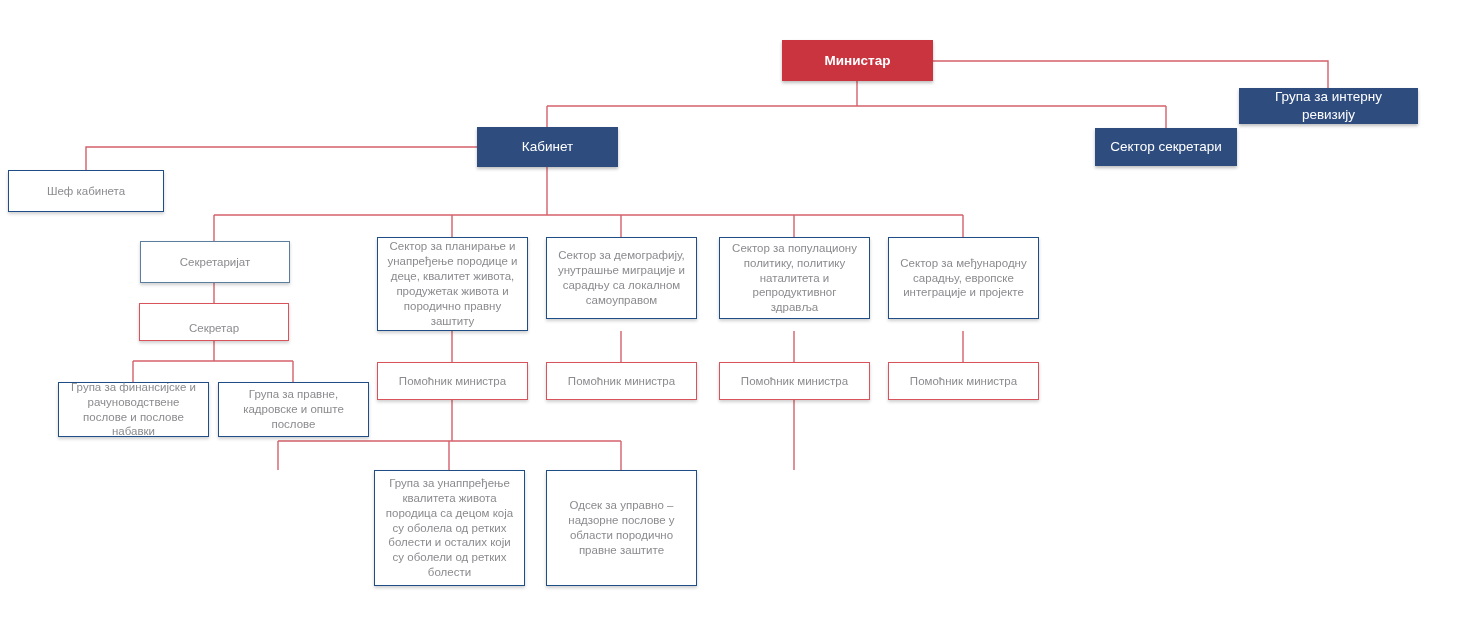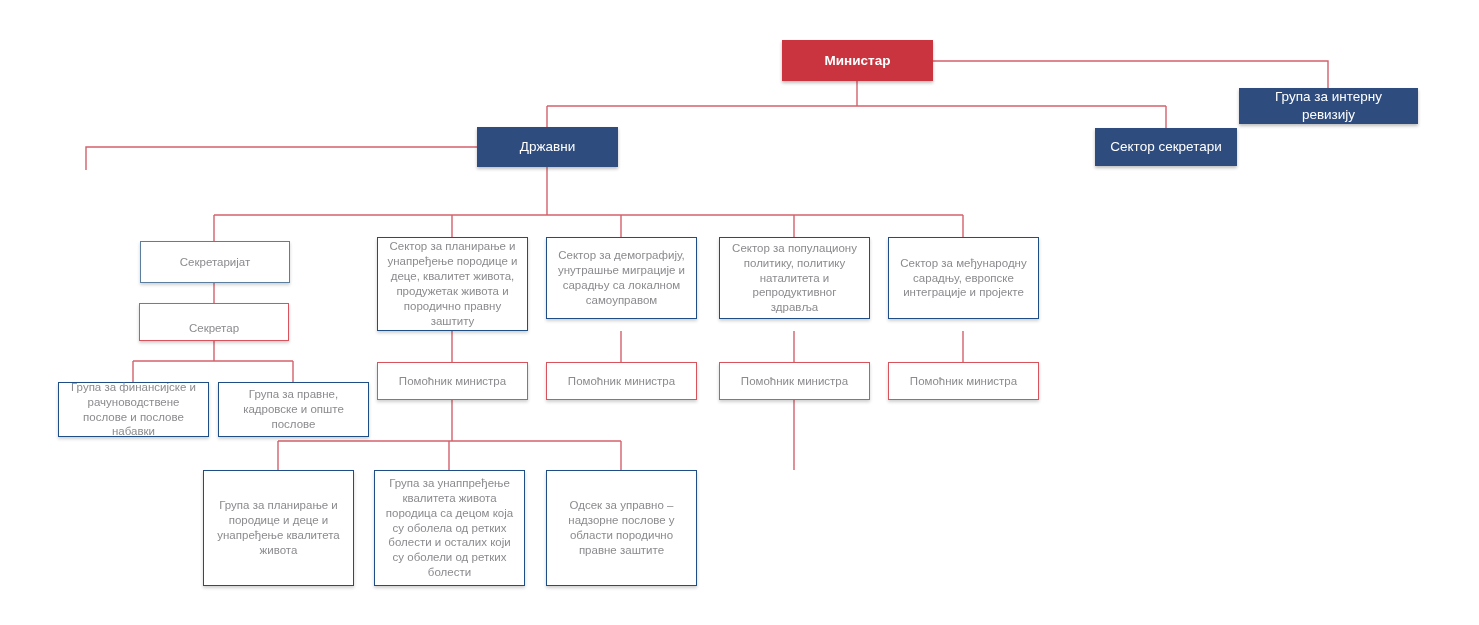--- a/index.html
+++ b/index.html
@@ -136,23 +136,26 @@
 
   <div class="node n-navy" style="left:1239px;top:88px;width:179px;height:36px;">
     <span class="txt">Група за интерну ревизију</span>
   </div>
 
   <div class="node n-navy" style="left:1095px;top:128px;width:142px;height:38px;">
     <span class="txt">Сектор секретари</span>
   </div>
 
   <div class="node n-navy" style="left:477px;top:127px;width:141px;height:40px;">
-    <span class="txt">Државни</span>
-  </div>
-
+    <span class="txt">Кабинет</span>
+  </div>
+
+  <div class="node n-outline-navy" style="left:8px;top:170px;width:156px;height:42px;">
+    <span class="txt">Шеф кабинета</span>
+  </div>
 
   <div class="node n-outline-steel" style="left:140px;top:241px;width:150px;height:42px;">
     <span class="txt">Секретаријат</span>
   </div>
 
   <div class="node n-outline-navy" style="left:377px;top:237px;width:151px;height:94px;">
     <span class="txt">Сектор за планирање и унапређење породице и деце, квалитет живота, продужетак живота и породично правну заштиту</span>
   </div>
 
   <div class="node n-outline-navy" style="left:546px;top:237px;width:151px;height:82px;">
@@ -188,23 +191,20 @@
   </div>
 
   <div class="node n-outline-navy" style="left:58px;top:382px;width:151px;height:55px;">
     <span class="txt">Група за финансијске и рачуноводствене послове и послове набавки</span>
   </div>
 
   <div class="node n-outline-navy" style="left:218px;top:382px;width:151px;height:55px;">
     <span class="txt">Група за правне, кадровске и опште послове</span>
   </div>
 
-  <div class="node n-outline-navy" style="left:203px;top:470px;width:151px;height:116px;">
-    <span class="txt">Група за планирање и породице и деце и унапређење квалитета живота</span>
-  </div>
 
   <div class="node n-outline-navy" style="left:374px;top:470px;width:151px;height:116px;">
     <span class="txt">Група за унаппређење квалитета живота породица са децом која су оболела од ретких болести и осталих који су оболели од ретких болести</span>
   </div>
 
   <div class="node n-outline-navy" style="left:546px;top:470px;width:151px;height:116px;">
     <span class="txt">Одсек за управно – надзорне послове у области породично правне заштите</span>
   </div>
 
 

